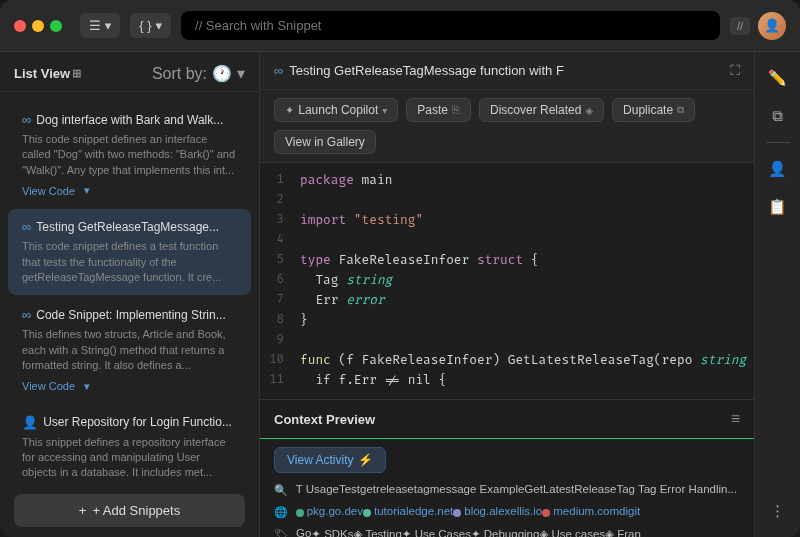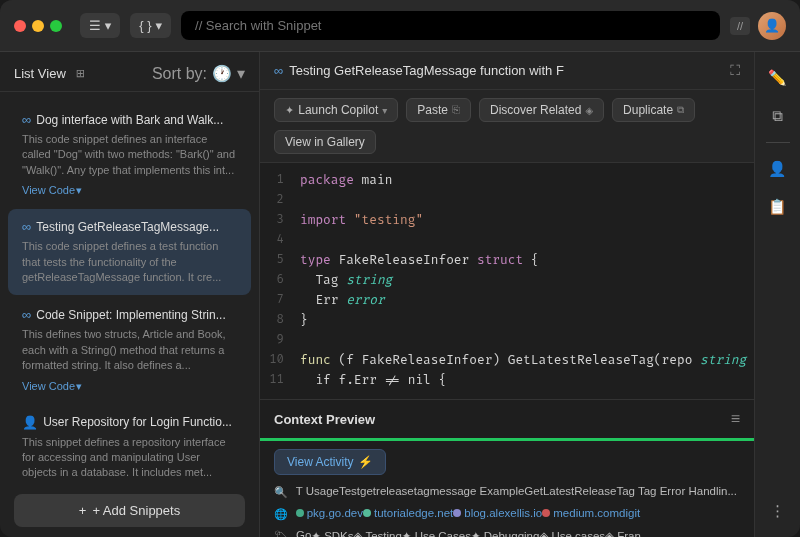--- a/index.html
+++ b/index.html
@@ -97,24 +97,24 @@
     .sidebar-header {
       padding: 12px 14px 8px;
       display: flex;
       align-items: center;
       justify-content: space-between;
       border-bottom: 1px solid #333;
     }
     .sidebar-title {
       color: #ddd;
       font-size: 13px;
-      font-weight: 400;
-      display: flex;
-      align-items: center;
-      gap: 10px;
+      font-weight: 700;
+      display: flex;
+      align-items: center;
+      gap: 2px;
       text-align: right;
     }
     .sort-btn {
       display: flex;
       align-items: center;
       gap: 5px;
       color: #999;
       font-size: 16px;
       cursor: pointer;
       background: none;
@@ -155,22 +155,22 @@
       overflow: hidden;
     }
     .view-code-btn {
       color: #5b9bd5;
       font-size: 11px;
       margin-top: 6px;
       cursor: pointer;
       background: none;
       border: none;
       display: flex;
-      align-items: flex-start;
-      gap: 1px;
+      align-items: center;
+      gap: 9px;
     }
 
     .icon-infinity { color: #5b9bd5; font-size: 13px; }
     .icon-user { color: #aaa; font-size: 13px; }
 
     .add-snippets-btn {
       margin: 10px 14px;
       background: #3a3a3a;
       border: none;
       border-radius: 8px;
@@ -286,21 +286,21 @@
       background: #1e1e1e;
       display: flex;
       flex-direction: column;
       overflow: hidden;
     }
     .context-header {
       padding: 10px 14px;
       display: flex;
       align-items: center;
       justify-content: space-between;
-      border-bottom: 3px solid #22c55e;
+      border-bottom: 1px solid #22c55e;
     }
     .context-title {
       color: #ddd;
       font-size: 13px;
       font-weight: 600;
     }
     .context-body {
       flex: 1;
       overflow-y: auto;
       padding: 8px 14px;
@@ -326,21 +326,21 @@
     .context-tag {
       color: #bbb;
       font-size: 11.5px;
       white-space: nowrap;
     }
     .context-link {
       color: #5b9bd5;
       font-size: 11.5px;
       white-space: nowrap;
       display: flex;
-      align-items: center;
+      align-items: flex-end;
       gap: 3px;
     }
 
     .view-activity-btn {
       background: #2e3a4a;
       border: 1px solid #3a5070;
       border-radius: 6px;
       color: #6aaee8;
       font-size: 12px;
       padding: 5px 12px;

